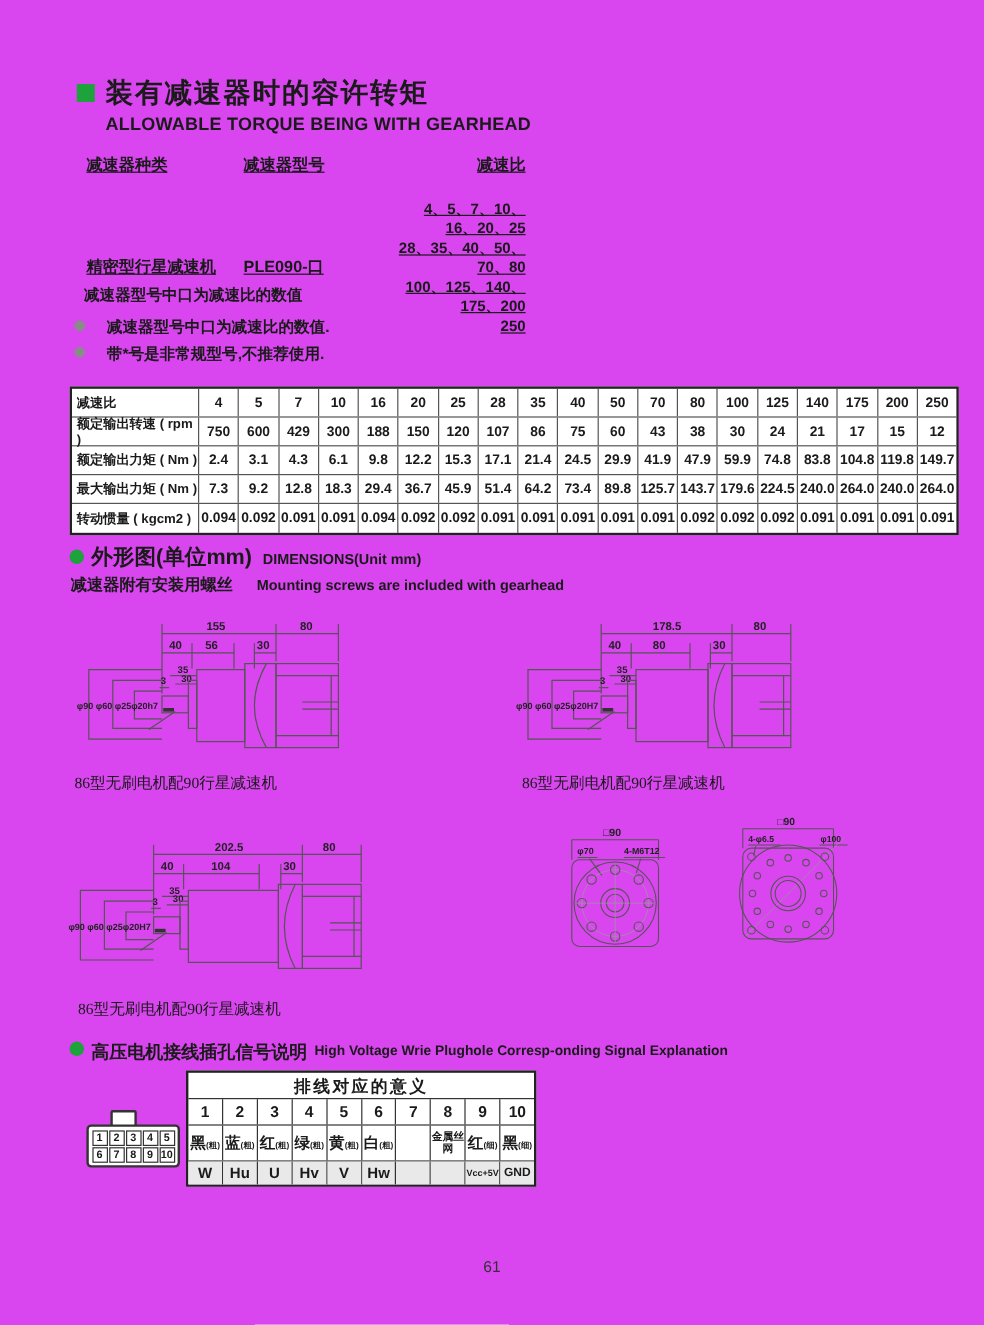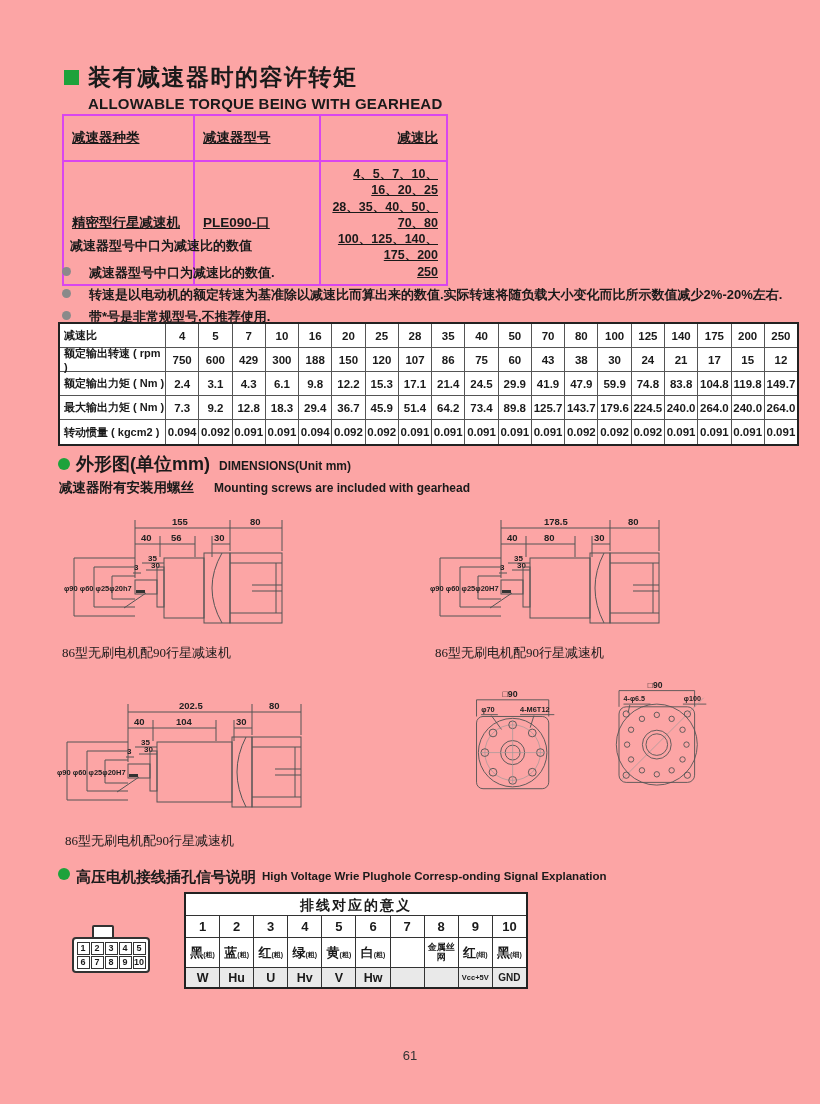--- a/index.html
+++ b/index.html
@@ -1,18 +1,18 @@
 <!DOCTYPE html>
 <html><head>
 <meta charset="utf-8">
 <style>
   * { margin:0; padding:0; box-sizing:border-box; }
   html,body { background:#ffffff; }
   body { font-family:"Liberation Sans","DejaVu Sans",sans-serif; color:#1a1a1a; }
-  .page { position:relative; width:820px; height:1104px; background:#fca5a5; overflow:hidden; }
+  .page { position:relative; width:820px; height:1104px; background:#d946ef; overflow:hidden; }
 
   
   .title-block { position:absolute; left:64px; top:62px; }
   .title-row { display:flex; align-items:center; gap:9px; }
   .green-sq { width:15px; height:15px; background:#1ea23b; flex:none; }
   .title-zh { font-size:23px; font-weight:bold; letter-spacing:1.5px; }
   .title-en { font-size:15px; font-weight:bold; margin-left:24px; margin-top:2px; letter-spacing:.2px; }
 
   
   .gh-table { position:absolute; left:62px; top:114px; width:384px; border-collapse:collapse; table-layout:fixed; }
@@ -62,21 +62,21 @@
   .wire-heading { position:absolute; left:58px; top:868px; display:flex; gap:6px; }
   .wire-zh { font-size:15px; font-weight:bold; }
   .wire-en { font-size:11.5px; font-weight:bold; margin-top:2px; }
 
   .connector { position:absolute; left:72px; top:922px; width:80px; }
   .conn-clip { width:22px; height:15px; border:2px solid #333; border-radius:2px; margin-left:20px; position:relative; top:3px; background:#fff; }
   .conn-body { position:relative; border:2px solid #333; border-radius:4px; padding:2px 2px; background:#fff; width:78px; }
   .pin-row { display:flex; }
   .pin-cell { width:13px; height:13px; border:1.5px solid #333; margin:0.5px; font-size:9px; font-weight:bold; display:flex; align-items:center; justify-content:center; }
 
-  .wire-table { position:absolute; left:155px; top:892px; width:344px; border:2px solid #222; background:#fff;margin-left:29px; }
+  .wire-table { position:absolute; left:155px; top:892px; width:292px; border:2px solid #222; background:#fff; }
   .wt-title { height:22px; border-bottom:1px solid #333; font-size:14px; font-weight:bold; text-align:center; line-height:22px; letter-spacing:2px; }
   .wt-row { display:flex; border-bottom:1px solid #333; }
   .wt-row:last-child { border-bottom:none; }
   .wt-cell { flex:1; border-right:1px solid #333; display:flex; align-items:center; justify-content:center; overflow:hidden; }
   .wt-cell:last-child { border-right:none; }
   .wt-pins .wt-cell { height:21px; font-size:13px; font-weight:bold; }
   .wt-colors .wt-cell { height:29px; }
   .wt-colors .c-main { font-size:13px; font-weight:bold; }
   .wt-colors .c-sub { font-size:7px; font-weight:bold; margin-top:4px; }
   .wt-colors .mesh { font-size:9px; line-height:1.1; text-align:center; }
@@ -123,24 +123,20 @@
     </table>
   <div class="gh-footnote">减速器型号中口为减速比的数值</div>
 
   <div class="notes">
     <div class="note">
         <div class="dot"></div>
         <div>减速器型号中口为减速比的数值.</div>
       </div>
     <div class="note">
         <div class="dot"></div>
-        <div>转速是以电动机的额定转速为基准除以减速比而算出来的数值.实际转速将随负载大小变化而比所示数值减少2%-20%左右.</div>
-      </div>
-    <div class="note">
-        <div class="dot"></div>
         <div>带*号是非常规型号,不推荐使用.</div>
       </div>
   </div>
 
   <div class="spec-table">
     <div class="spec-row">
       <div class="spec-label">减速比</div>
       <div class="spec-cells">
           <div class="spec-cell">4</div>
           <div class="spec-cell">5</div>

